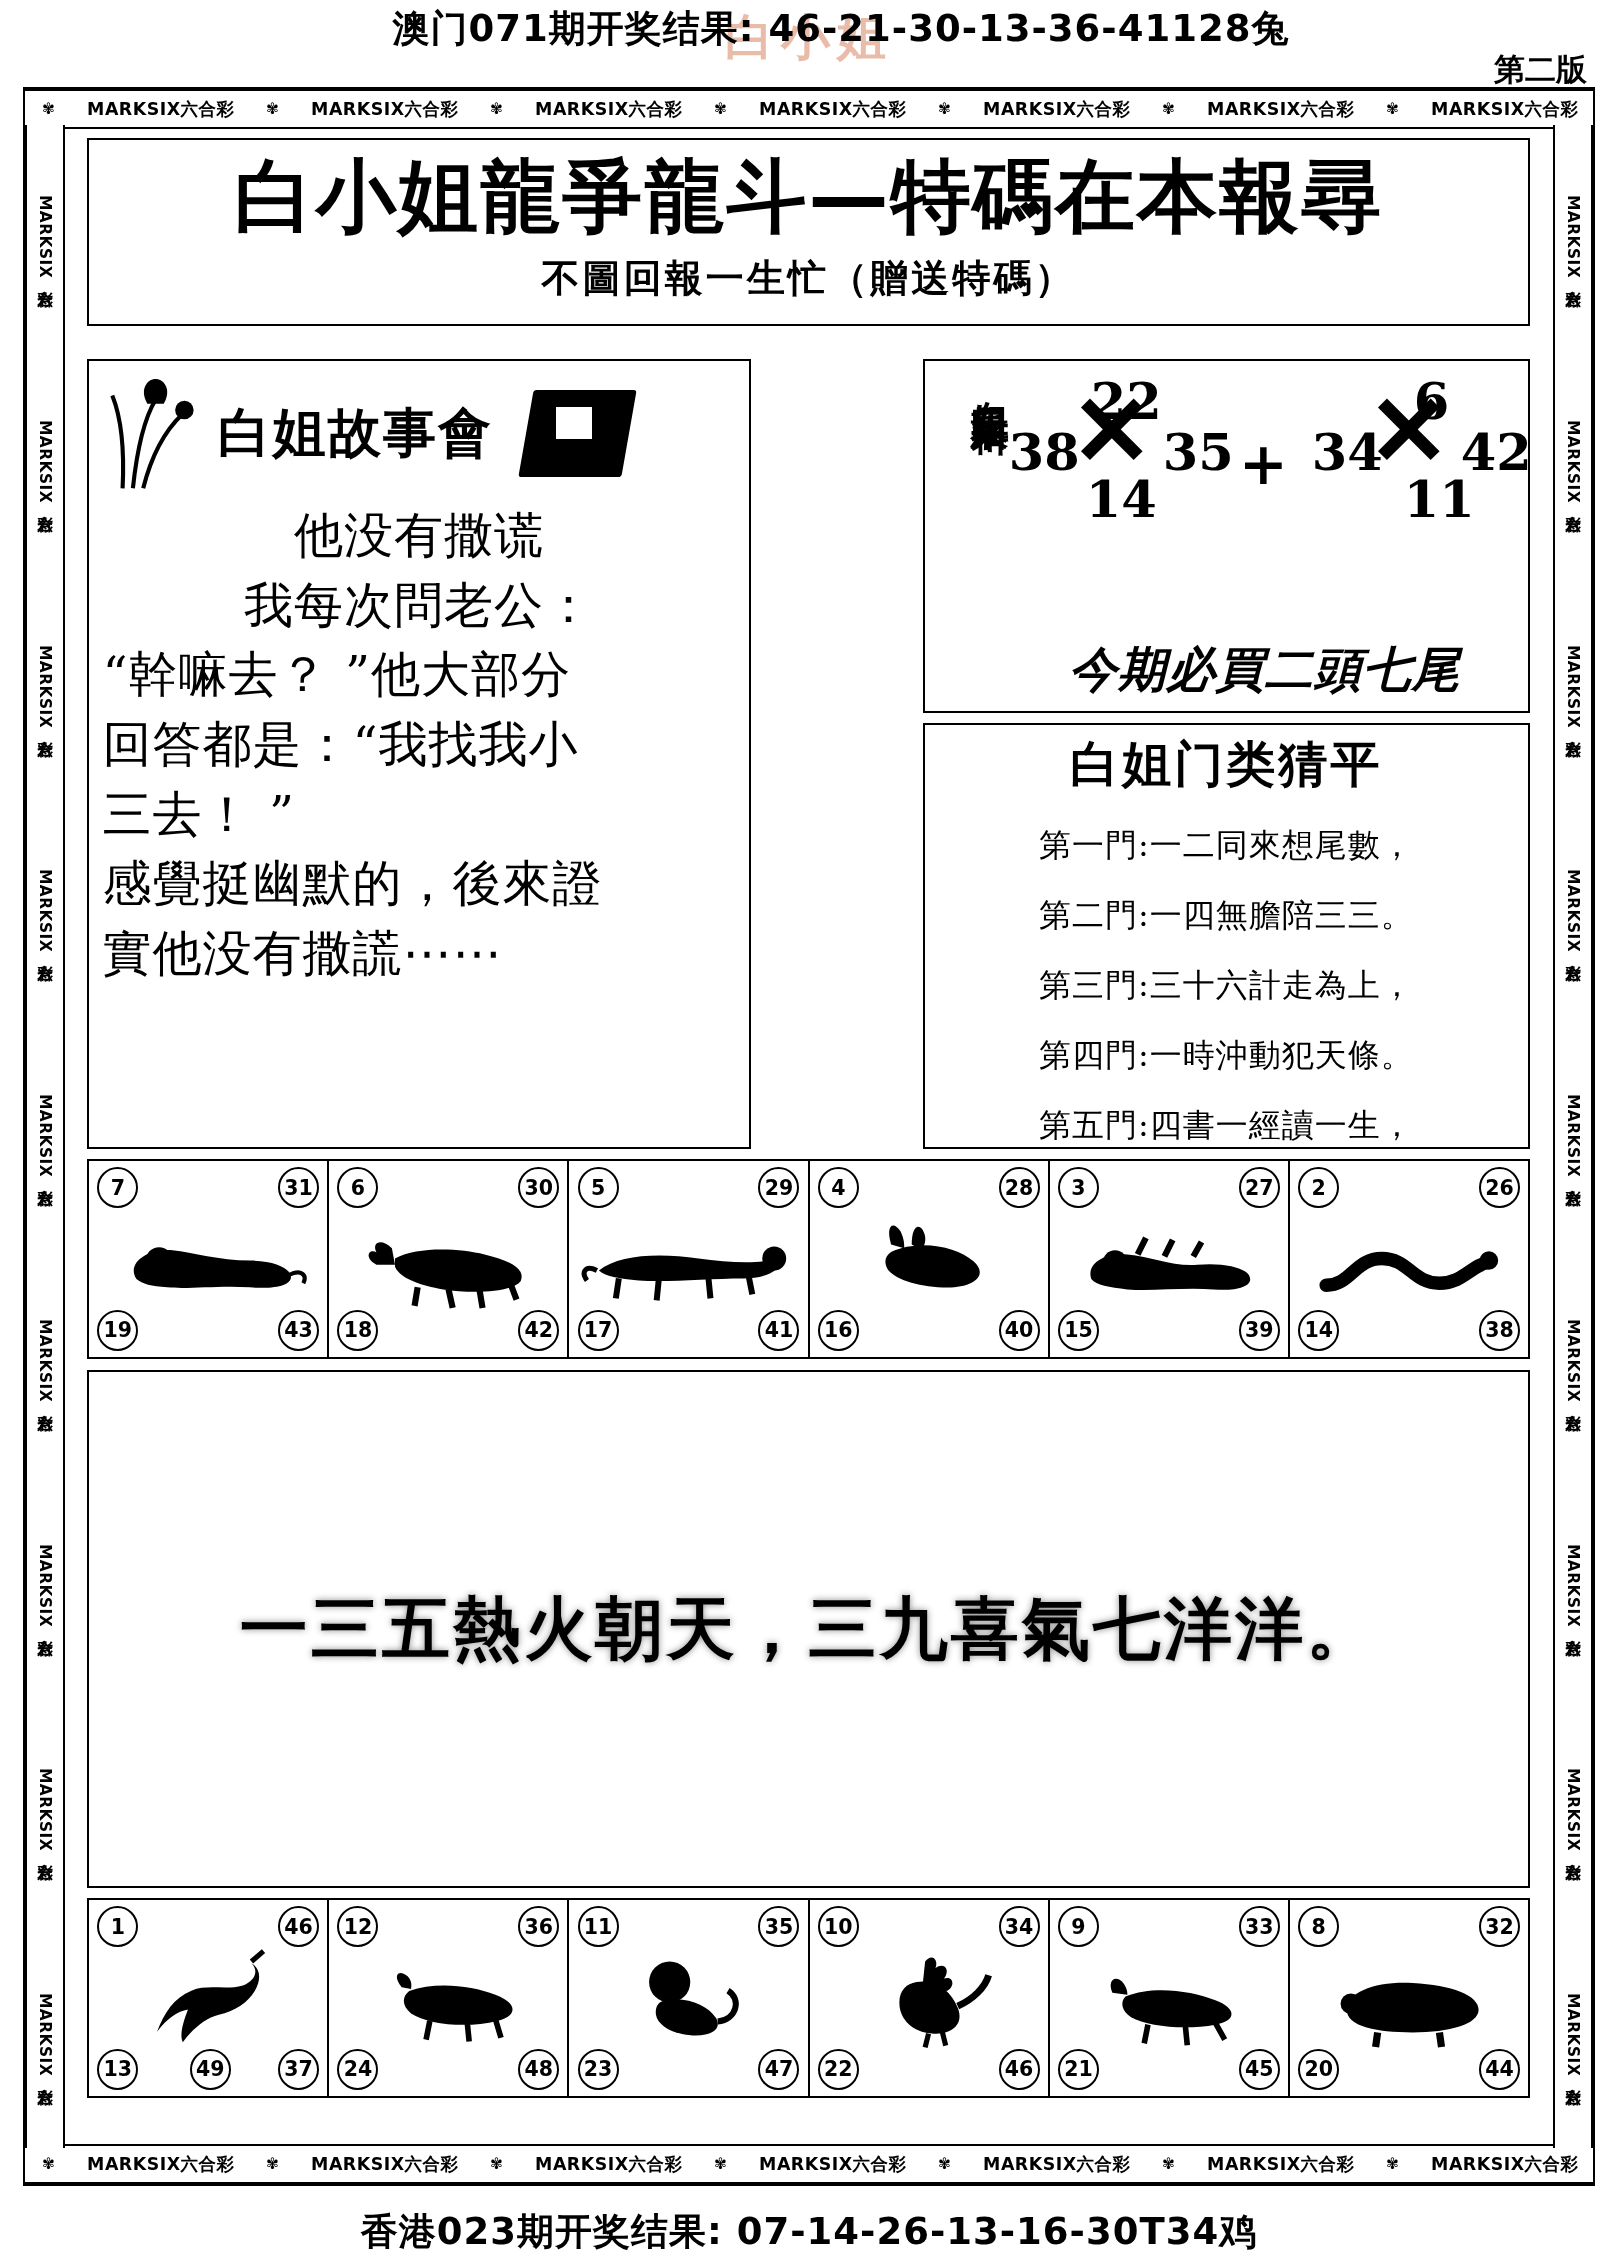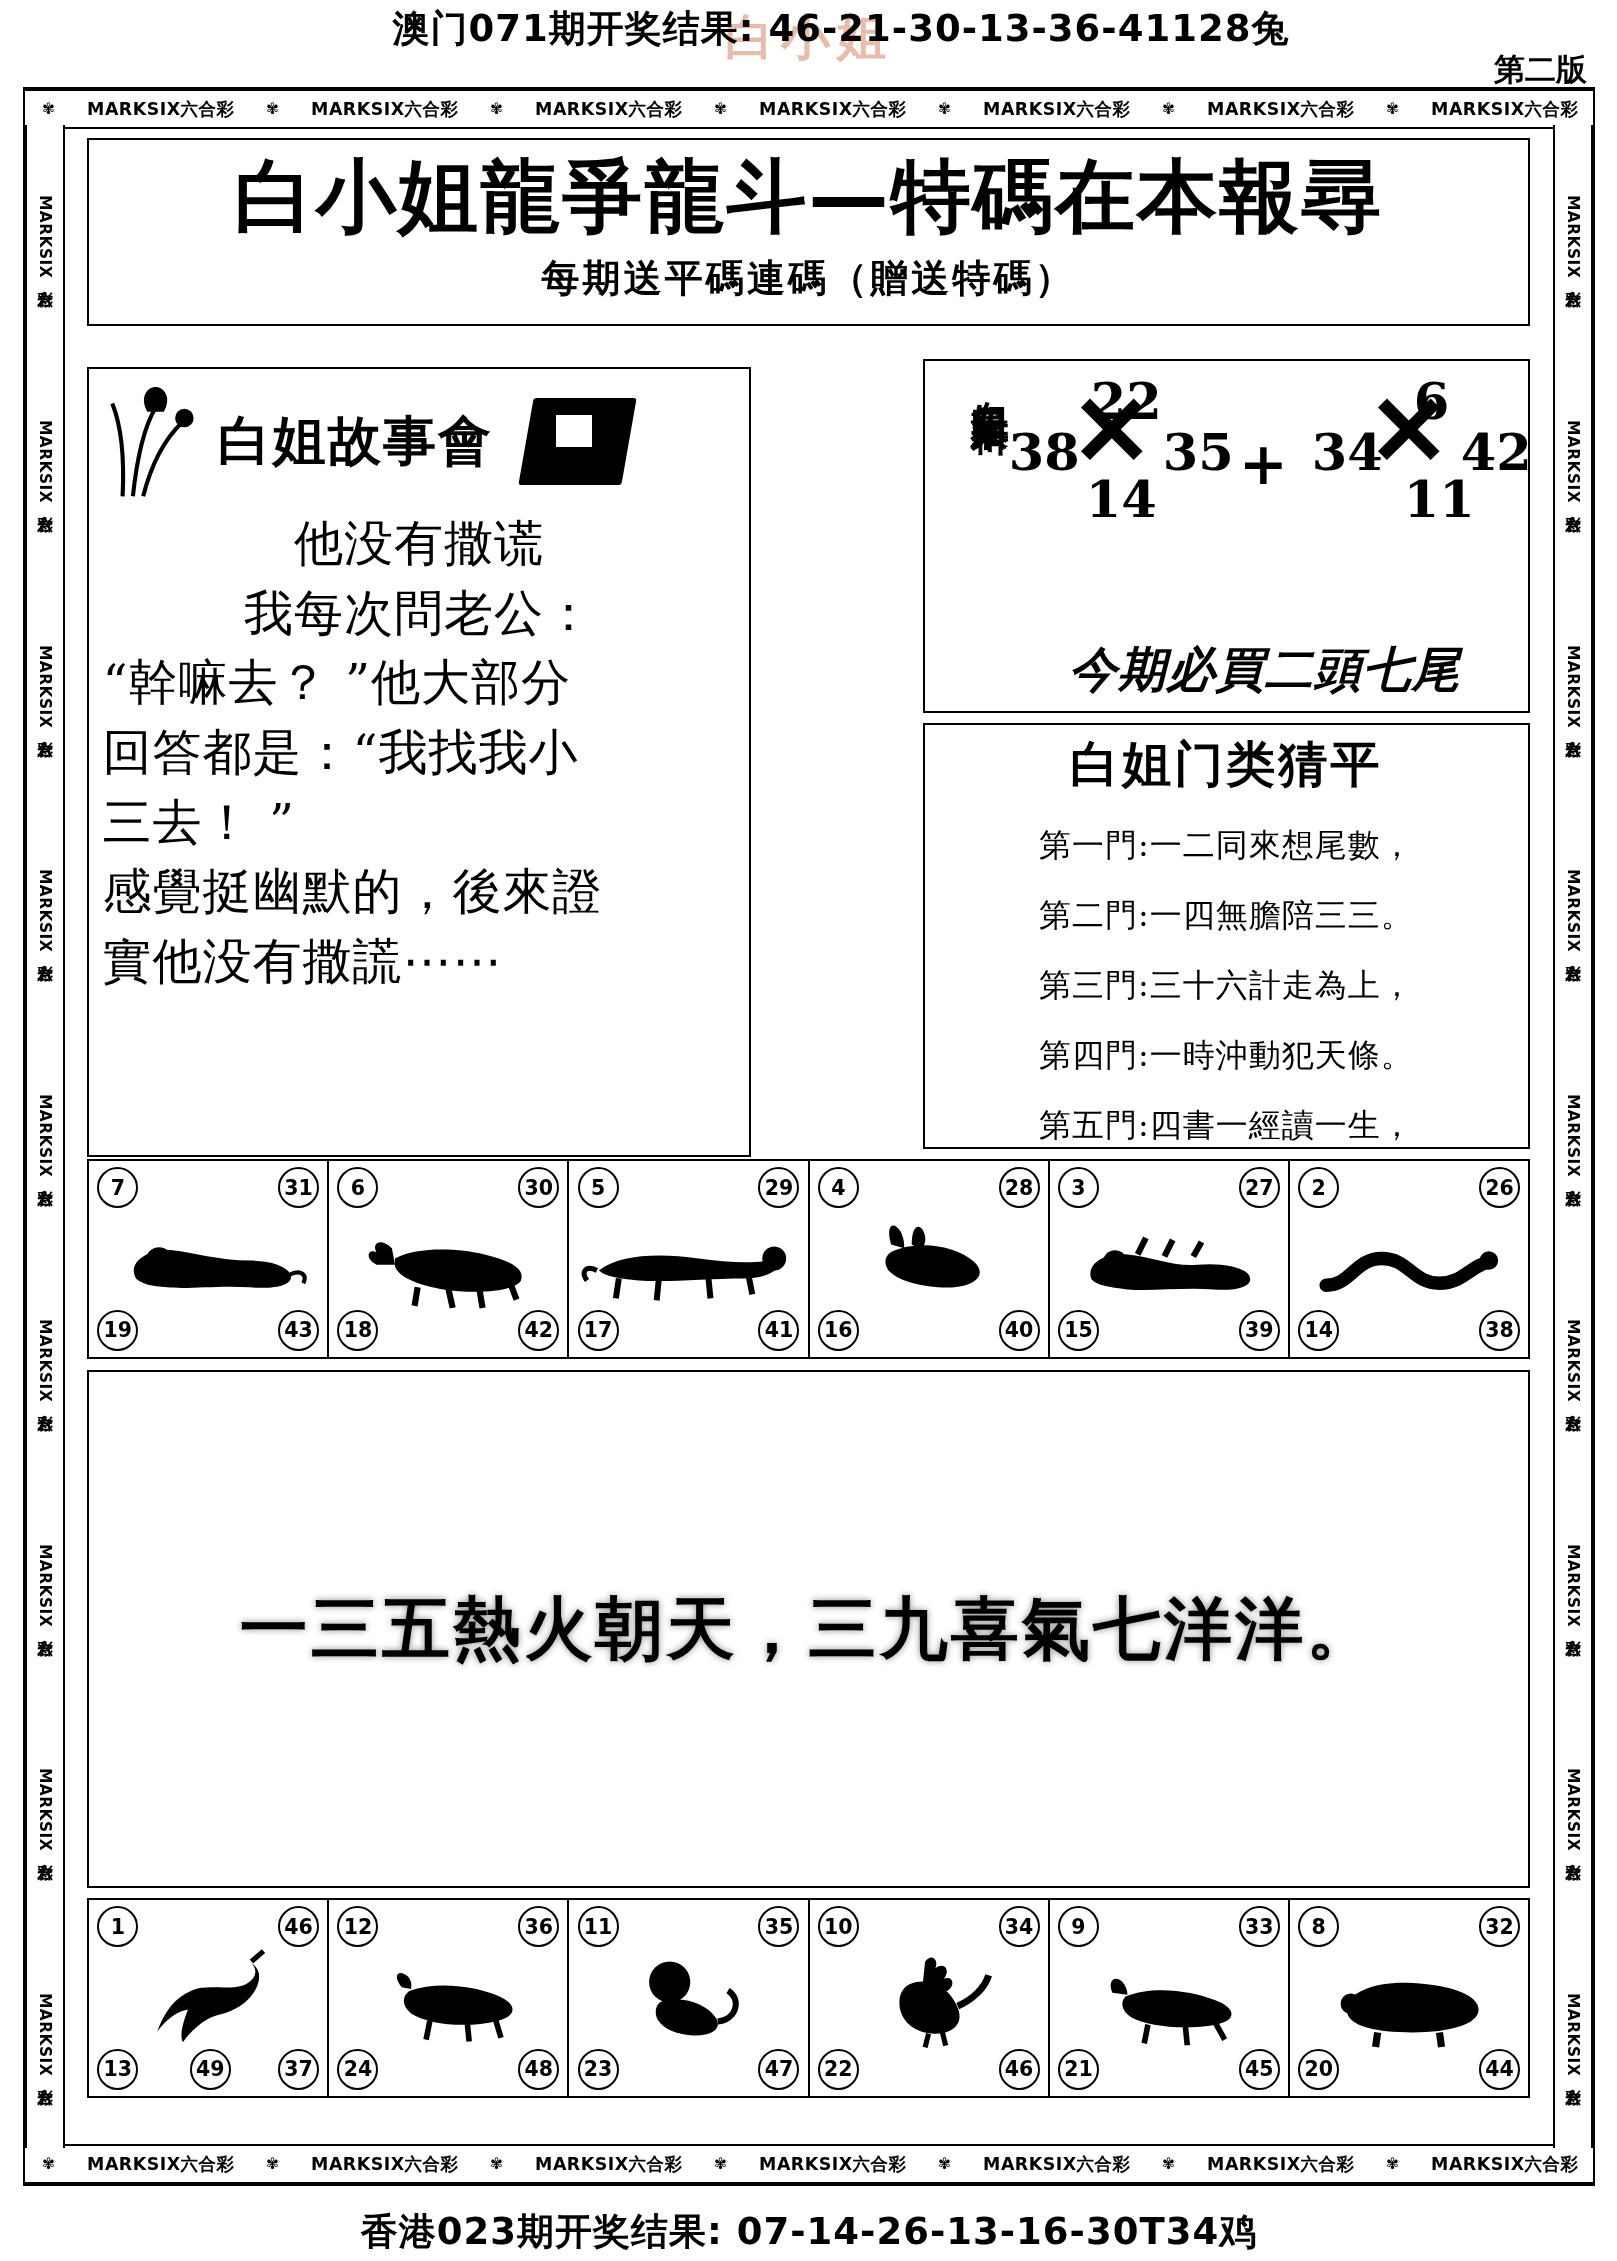--- a/index.html
+++ b/index.html
@@ -87,21 +87,20 @@
     font-family:"DejaVu Sans","Liberation Sans",sans-serif;
   }
   #subheadline{
     margin-top:13.3px;font-size:38px;font-weight:bold;letter-spacing:3.1px;
   }
 
   
   #story-box{
     position:absolute;left:18.5px;top:226px;width:664px;height:790px;
     padding:9.2px 13.3px;
-    margin-top:8px;
   }
   #story-title-row{
     display:flex;align-items:center;gap:12.3px;height:128px;
   }
   .deco-plant{width:103px;height:118px;position:relative;}
   #story-title{
     font-size:53px;font-weight:bold;letter-spacing:2.1px;
     border:0;white-space:nowrap;
   }
   .bookicon{
@@ -269,21 +268,21 @@
         <span class="mkv">MARKSIX六合彩</span>
         <span class="mkv">MARKSIX六合彩</span>
         <span class="mkv">MARKSIX六合彩</span>
         <span class="mkv">MARKSIX六合彩</span>
       </div>
 
     <div id="content">
 
       <div class="box" id="headline-box">
         <div id="headline">白小姐龍爭龍斗—特碼在本報尋</div>
-        <div id="subheadline">每期送平碼連碼（贈送特碼）</div>
+        <div id="subheadline">不圖回報一生忙（贈送特碼）</div>
       </div>
 
       <div class="box" id="story-box">
         <div id="story-title-row">
           <div class="deco-plant">
             <svg viewBox="0 0 100 115" xmlns="http://www.w3.org/2000/svg">
               <path d="M20 110 C22 70 18 40 10 20" stroke="#000" stroke-width="4" fill="none"></path>
               <path d="M30 110 C34 72 40 44 52 24" stroke="#000" stroke-width="4" fill="none"></path>
               <path d="M40 110 C48 78 60 55 78 38" stroke="#000" stroke-width="4" fill="none"></path>
               <path d="M44 28 c-8 -14 0 -24 8 -24 8 0 16 10 8 24z" fill="#000"></path>

